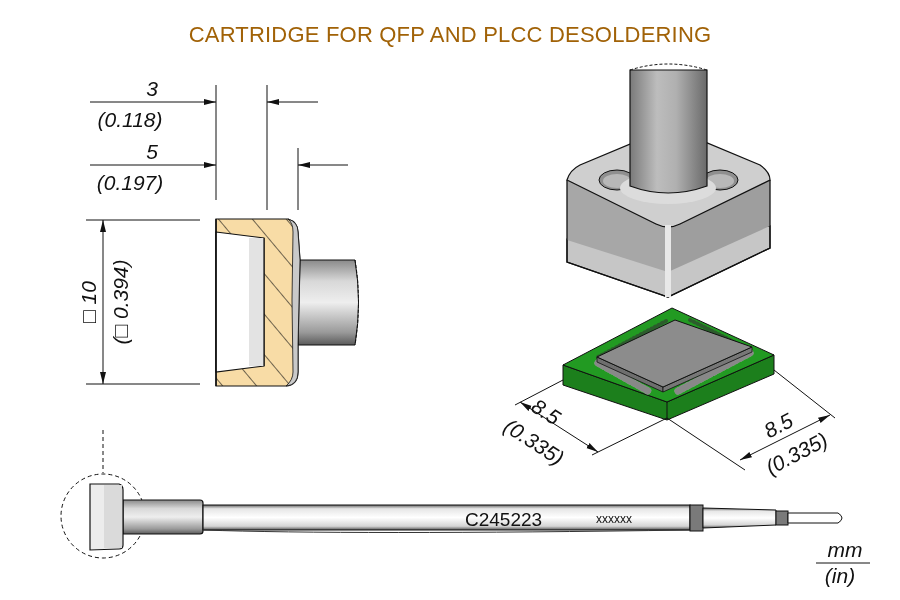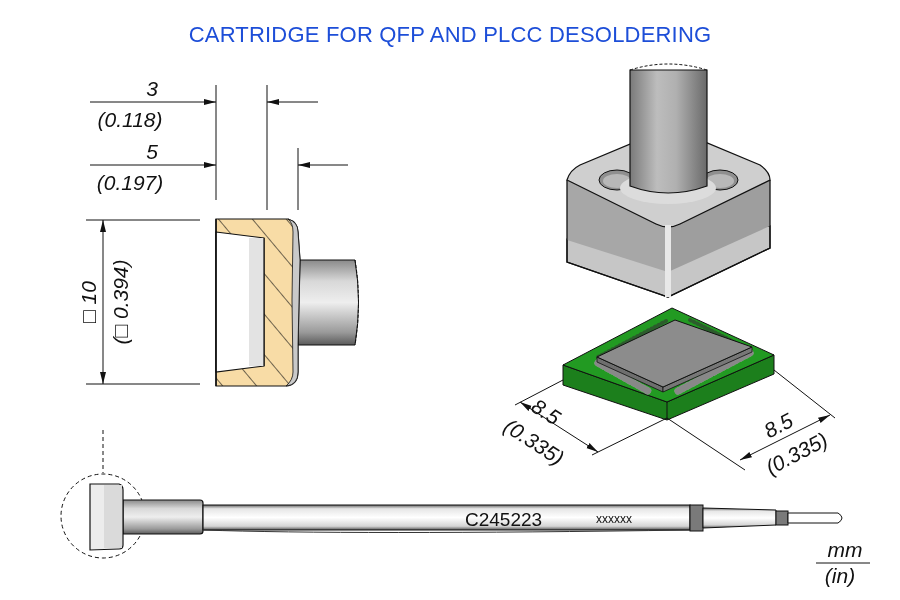--- a/index.html
+++ b/index.html
@@ -1,17 +1,17 @@
 <!DOCTYPE html>
 <html><head>
 <meta charset="utf-8">
 <style>
   html, body { margin: 0; padding: 0; background: #ffffff; }
   body { width: 900px; height: 600px; position: relative; overflow: hidden; font-family: "Liberation Sans", sans-serif; }
-  #title { position: absolute; left: 0; width: 900px; top: 22px; text-align: center; font-size: 22px; color: #1d4ed8; letter-spacing: 0.2px; }
+  #title { position: absolute; left: 0; width: 900px; top: 22px; text-align: center; font-size: 22px; color: #a16207; letter-spacing: 0.2px; }
   svg#drawing { position: absolute; left: 0; top: 0; }
   .dim { font-family: "Liberation Sans", sans-serif; font-style: italic; font-size: 21px; fill: #111; }
   .label { font-family: "Liberation Sans", sans-serif; fill: #111; }
   .ln { stroke: #111; stroke-width: 1; fill: none; }
 </style>
 </head>
 <body>
 
 <div id="title">CARTRIDGE FOR QFP AND PLCC DESOLDERING</div>
 

